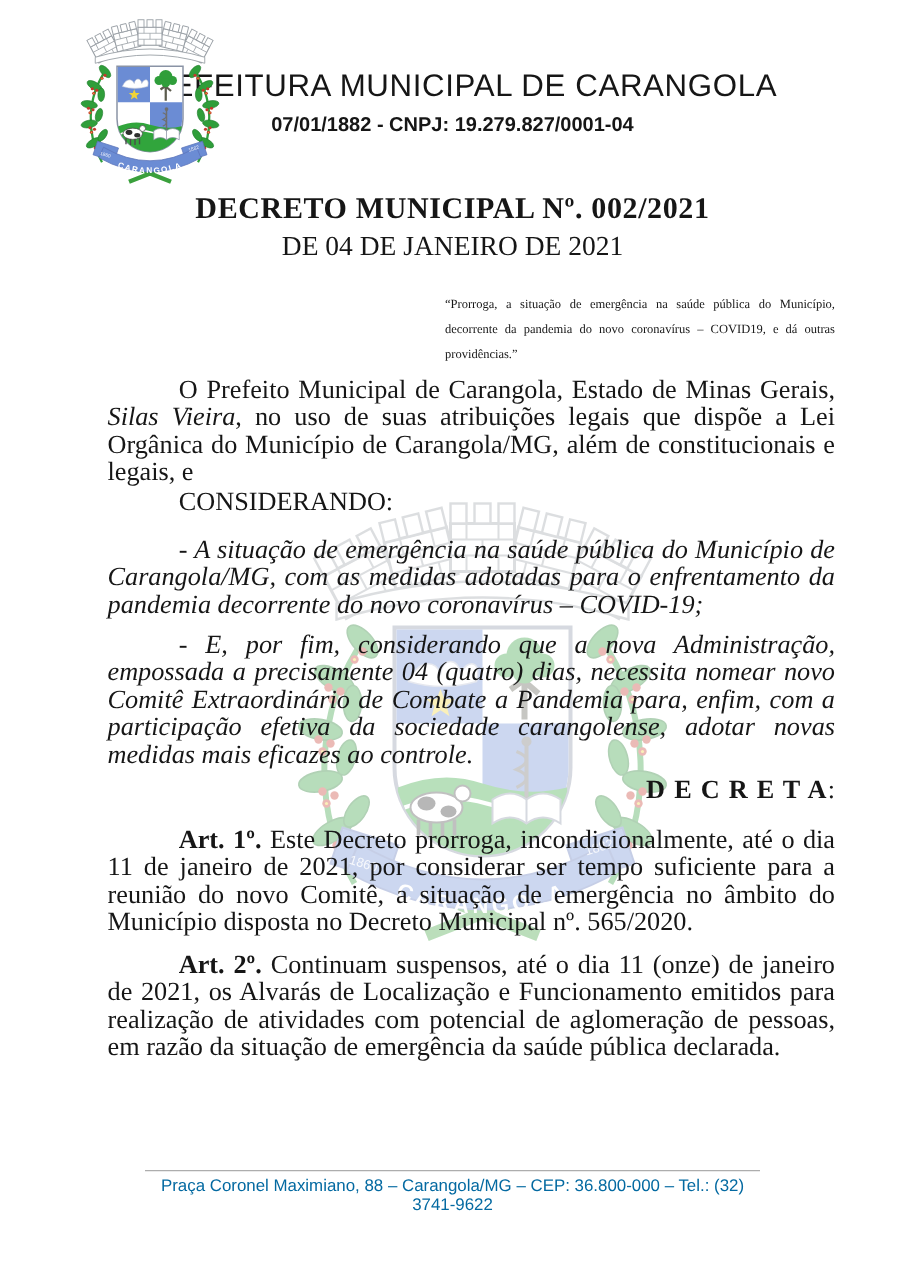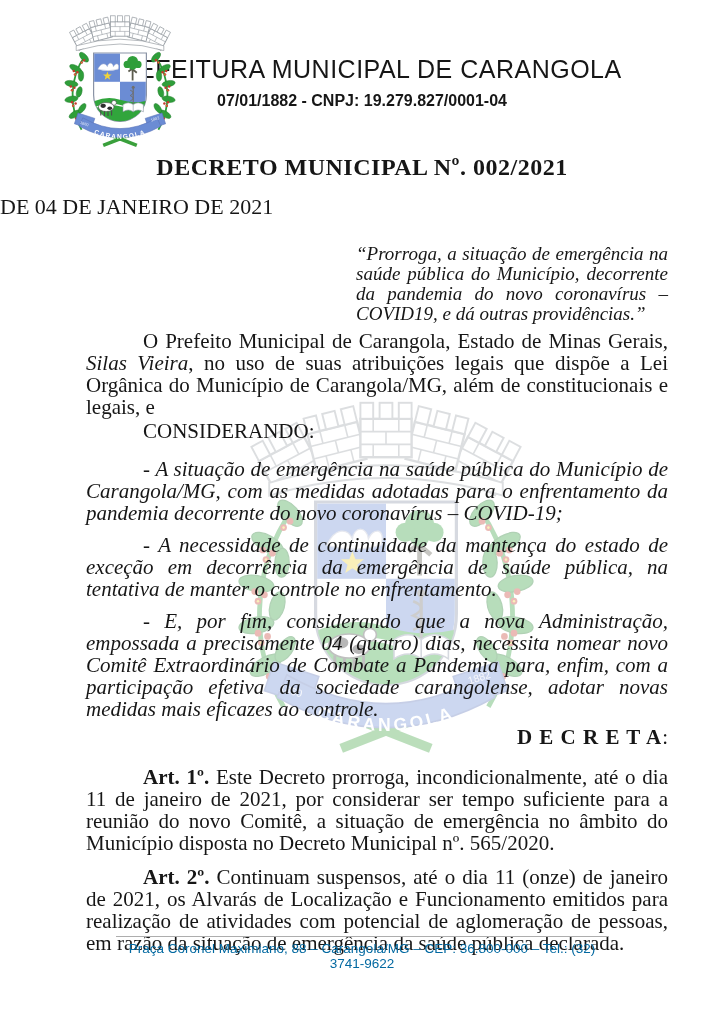--- a/index.html
+++ b/index.html
@@ -8,25 +8,25 @@
     font-family:"Liberation Serif",serif;color:#161616;
   }
   
   .logo{position:absolute;left:60px;top:11px;width:120px;height:138px;z-index:2;}
   .logo svg{width:100%;height:100%;}
   .header-text{padding-top:56px;text-align:center;position:relative;z-index:1;}
   .org-name{font-family:"Liberation Sans",sans-serif;font-size:25px;line-height:27px;letter-spacing:.5px;}
   .org-info{font-family:"Liberation Sans",sans-serif;font-size:16px;font-weight:bold;margin-top:9px;}
   
   .decree-title{margin-top:44px;text-align:center;font-size:24px;font-weight:bold;letter-spacing:.5px;position:relative;z-index:1;}
-  .decree-date{margin-top:13px;text-align:left;font-size:22px;position:relative;z-index:1;}
+  .decree-date{margin-top:3px;text-align:center;font-size:22px;position:relative;z-index:1;}
   
   .content{position:relative;z-index:1;padding:0 56px 0 86px;}
   .epigraph{
-    width:312px;margin:24px 0 0 auto;font-style:italic;font-size:19px;line-height:20px;
+    width:312px;margin:24px 0 0 auto;font-size:10px;line-height:20px;
     text-align:justify;
   }
   .content p{margin:0;font-size:21px;line-height:22px;text-align:justify;text-indent:57px;}
   p.preamble{margin-top:6px;}
   p.consider-heading{margin-top:2px;text-align:left;}
   p.consider{font-style:italic;}
   p.c1{margin-top:16px;} p.c2{margin-top:10px;} p.c3{margin-top:10px;}
   p.decreta{margin-top:6px;text-align:right;}
   p.decreta b{letter-spacing:1px;}
   p.art1{margin-top:18px;} p.art2{margin-top:12px;}
@@ -167,21 +167,20 @@
 
   <div class="content">
 
     <div class="epigraph">“Prorroga, a situação de emergência na saúde pública do Município, decorrente da pandemia do novo coronavírus – COVID19, e dá outras providências.”</div>
 
     <p class="preamble"><span>O Prefeito Municipal de Carangola, Estado de Minas Gerais, </span><i>Silas Vieira</i><span>, no uso de suas atribuições legais que dispõe a Lei Orgânica do Município de Carangola/MG, além de constitucionais e legais, e</span></p>
 
     <p class="consider-heading">CONSIDERANDO:</p>
 
     <p class="consider c1">- A situação de emergência na saúde pública do Município de Carangola/MG, com as medidas adotadas para o enfrentamento da pandemia decorrente do novo coronavírus – COVID-19;</p>
-    <p class="consider c2">- A necessidade de continuidade da mantença do estado de exceção em decorrência da emergência de saúde pública, na tentativa de manter o controle no enfrentamento.</p>
     <p class="consider c3">- E, por fim, considerando que a nova Administração, empossada a precisamente 04 (quatro) dias, necessita nomear novo Comitê Extraordinário de Combate a Pandemia para, enfim, com a participação efetiva da sociedade carangolense, adotar novas medidas mais eficazes ao controle.</p>
 
     <p class="decreta"><b>D E C R E T A</b><span>:</span></p>
 
     <p class="art1"><b>Art. 1º.</b> <span>Este Decreto prorroga, incondicionalmente, até o dia 11 de janeiro de 2021, por considerar ser tempo suficiente para a reunião do novo Comitê, a situação de emergência no âmbito do Município disposta no Decreto Municipal nº. 565/2020.</span></p>
 
     <p class="art2"><b>Art. 2º.</b> <span>Continuam suspensos, até o dia 11 (onze) de janeiro de 2021, os Alvarás de Localização e Funcionamento emitidos para realização de atividades com potencial de aglomeração de pessoas, em razão da situação de emergência da saúde pública declarada.</span></p>
   </div>
 
   <div class="footer">Praça Coronel Maximiano, 88 – Carangola/MG – CEP: 36.800-000 – Tel.: (32) 3741-9622</div>

